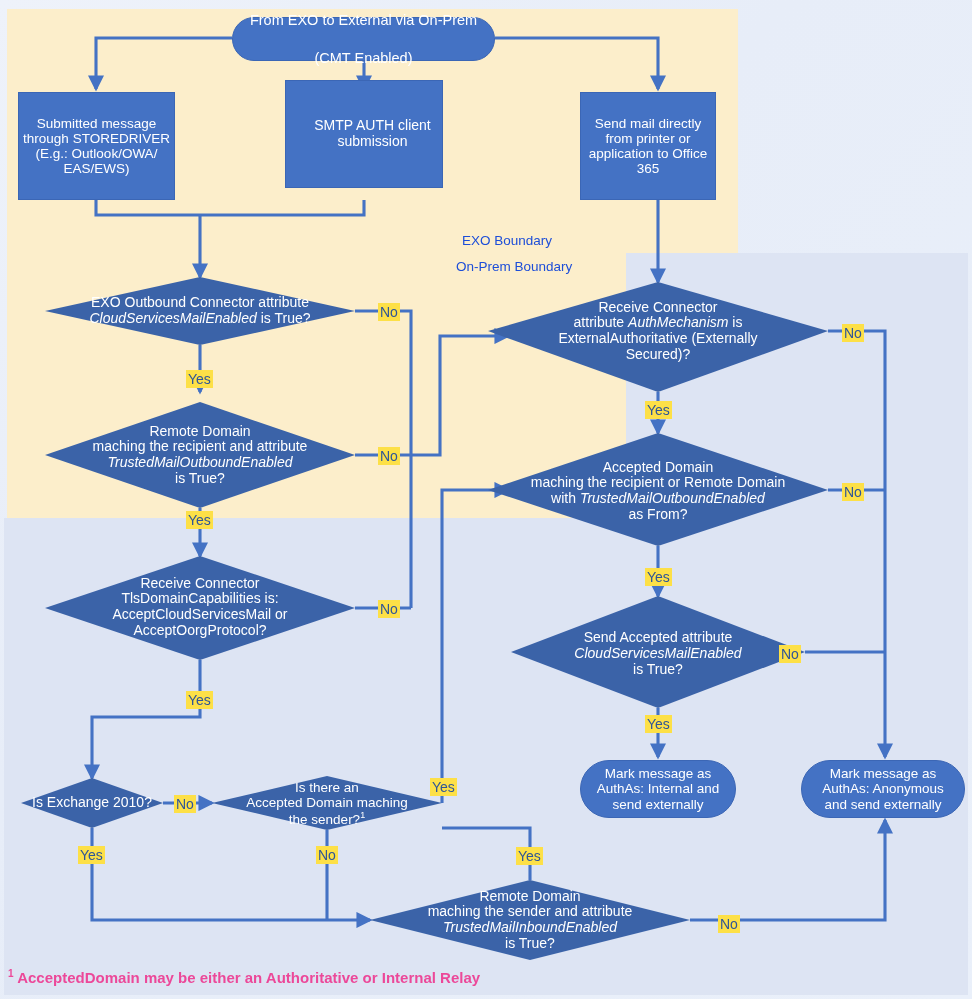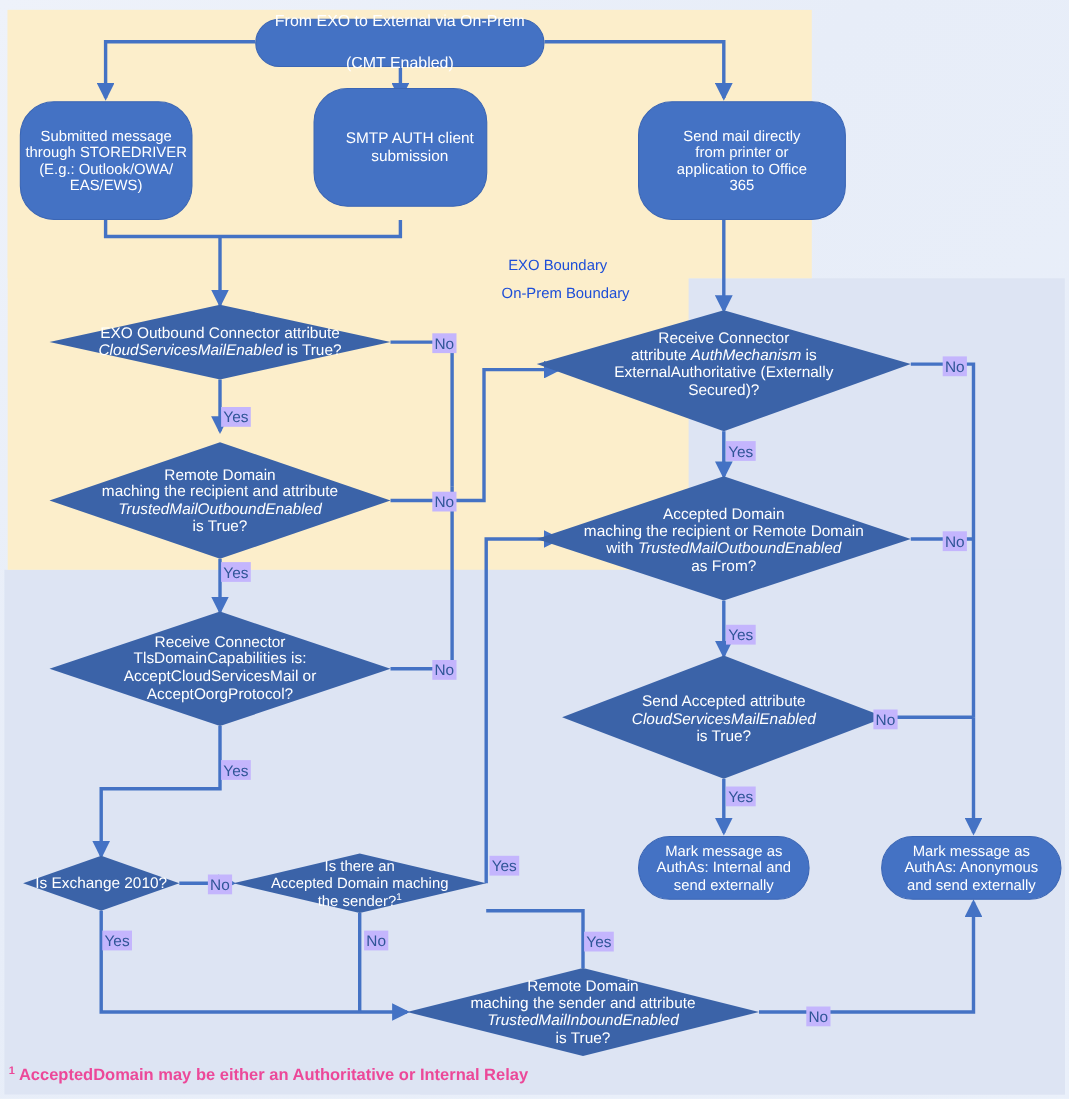--- a/index.html
+++ b/index.html
@@ -6,27 +6,27 @@
   body{
     width:972px;height:999px;
     background:linear-gradient(135deg,#eef2fa 0%,#e7edf8 40%,#eaf0fa 100%);
     font-family:"Liberation Sans", sans-serif;
     overflow:hidden;
     position:relative;
   }
   #stage{position:absolute;left:0;top:0;width:972px;height:999px;}
   svg.layer{position:absolute;left:0;top:0;width:972px;height:999px;}
   .node{position:absolute;box-sizing:border-box;display:flex;align-items:center;justify-content:center;
-        text-align:center;color:#ffffff;background:#4472c4;line-height:1.12;border-radius:31px;}
+        text-align:center;color:#ffffff;background:#4472c4;line-height:1.12;}
   .rect{border:1px solid #3b66b5;}
   .pill{border-radius:999px;border:1px solid #3b66b5;}
   .diamond{background:transparent;border:none;color:#ffffff;}
   .dlabel{position:relative;z-index:3;padding:0 6px;text-align:right;}
-  .edgelab{position:absolute;background:#c4b5fd;color:#2f5597;
-           font-size:14px;line-height:1;padding:2px 2px;z-index:5;white-space:nowrap;margin-left:15px;}
+  .edgelab{position:absolute;background:#fde047;color:#2f5597;
+           font-size:14px;line-height:1;padding:2px 2px;z-index:5;white-space:nowrap;}
   .boundlab{position:absolute;color:#1d4ed8;font-size:13.5px;white-space:nowrap;z-index:4;}
   .footnote{position:absolute;color:#ec4899;font-size:15px;white-space:nowrap;z-index:4;font-weight:bold;}
   .footnote sup{font-size:10px;}
   .it{font-style:italic;}
 </style>
 </head>
 <body>
 
 <div id="stage">
 
@@ -123,21 +123,21 @@
     <span>through STOREDRIVER</span>
     <span>(E.g.: Outlook/OWA/</span>
     <span>EAS/EWS)</span>
   </div>
 
   <div class="node rect" style="left:285px;top:80px;width:158px;height:108px;font-size:14px;flex-direction:column;padding-left:17px;">
     <span>SMTP AUTH client</span>
     <span>submission</span>
   </div>
 
-  <div class="node rect" style="left:580px;top:92px;width:189px;height:108px;font-size:13.5px;flex-direction:column;">
+  <div class="node rect" style="left:580px;top:92px;width:136px;height:108px;font-size:13.5px;flex-direction:column;">
     <span>Send mail directly</span>
     <span>from printer or</span>
     <span>application to Office</span>
     <span>365</span>
   </div>
 
   <div class="node diamond" style="left:45px;top:277px;width:310px;height:68px;font-size:14px;flex-direction:column;">
     <span class="dlabel">EXO Outbound Connector attribute</span>
     <span class="dlabel"><i class="it">CloudServicesMailEnabled</i><span> is True?</span></span>
   </div>

